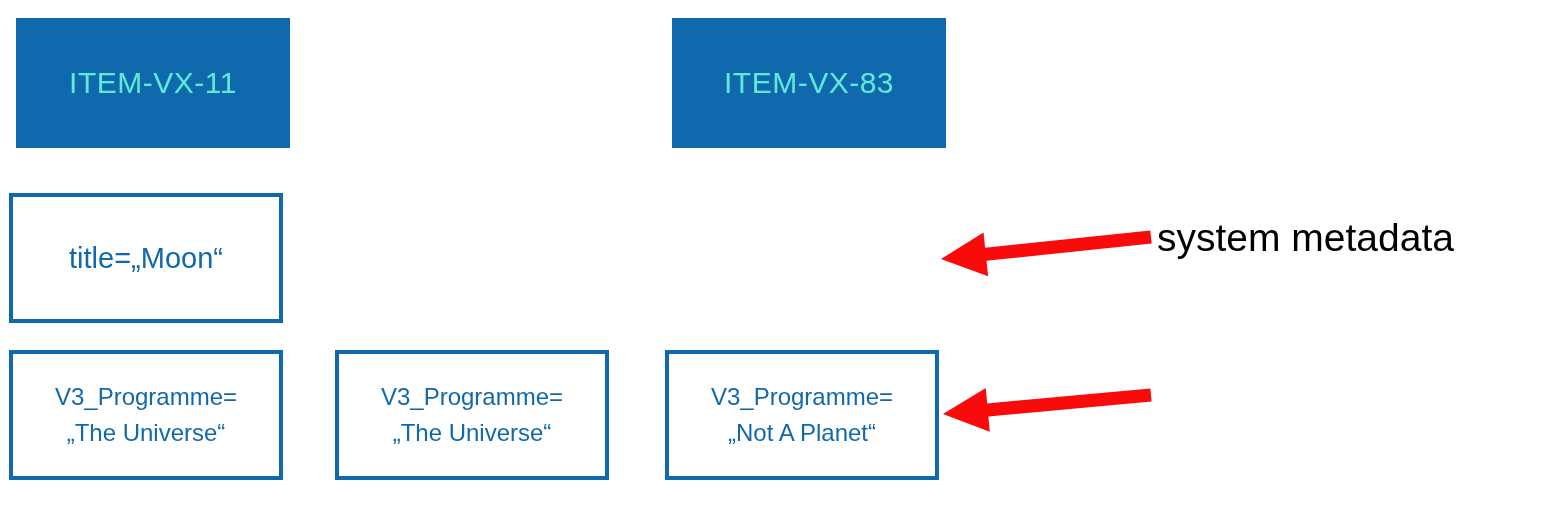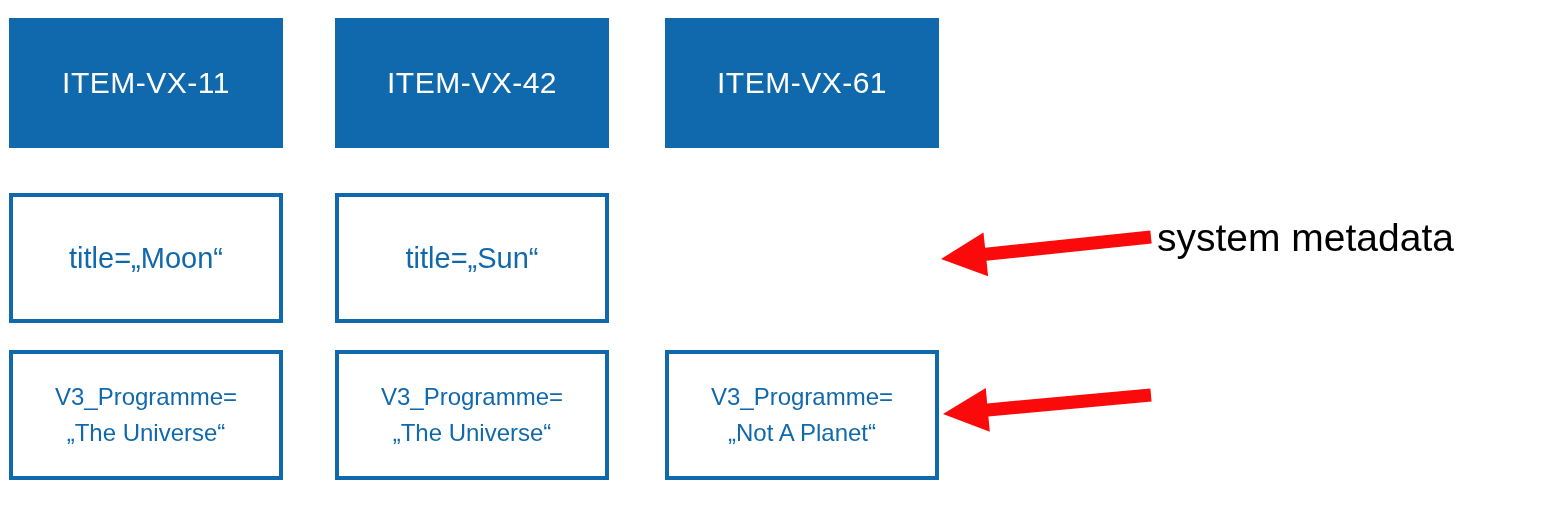--- a/index.html
+++ b/index.html
@@ -17,24 +17,24 @@
     background: var(--bg);
     font-family: "Liberation Sans", sans-serif;
     overflow: hidden;
   }
   .col { position: absolute; top: 0; width: 274px; height: 528px; }
   .col.c0 { left: 9px; }
   .col.c1 { left: 335px; }
   .col.c2 { left: 665px; }
   .header-box {
     position: absolute;
-    top: 18px; left: 0;
+    top: 18px; left: 7px;
     width: 274px; height: 130px;
     background: var(--blue);
-    color: #ffffff;
+    color: #5eead4;
     font-size: 30px;
     display: flex; align-items: center; justify-content: center;
     letter-spacing: 0.5px;
   }
   .meta-box {
     position: absolute;
     left: 0;
     width: 274px; height: 130px;
     background: var(--bg);
     border: 4px solid var(--blue);
@@ -68,32 +68,28 @@
     <div class="meta-box system">
       <span>title=„Moon“</span>
     </div>
     <div class="meta-box user">
       <span>V3_Programme=</span>
       <span>„The Universe“</span>
     </div>
   </div>
 
   <div class="col c1">
-    <div class="header-box">ITEM-VX-42</div>
-    <div class="meta-box system">
-      <span>title=„Sun“</span>
-    </div>
     <div class="meta-box user">
       <span>V3_Programme=</span>
       <span>„The Universe“</span>
     </div>
   </div>
 
   <div class="col c2">
-    <div class="header-box">ITEM-VX-61</div>
+    <div class="header-box">ITEM-VX-83</div>
     <div class="meta-box user">
       <span>V3_Programme=</span>
       <span>„Not A Planet“</span>
     </div>
   </div>
 
   <svg class="arrow-svg a1" width="222" height="60" viewBox="0 0 222 60" aria-hidden="true">
     <polygon style="fill: var(--red);" points="6,34 48.5,7.4 50.1,22.8 215.3,5.5 216.7,18.5 51.5,35.8 53.1,51.2"></polygon>
   </svg>
 

